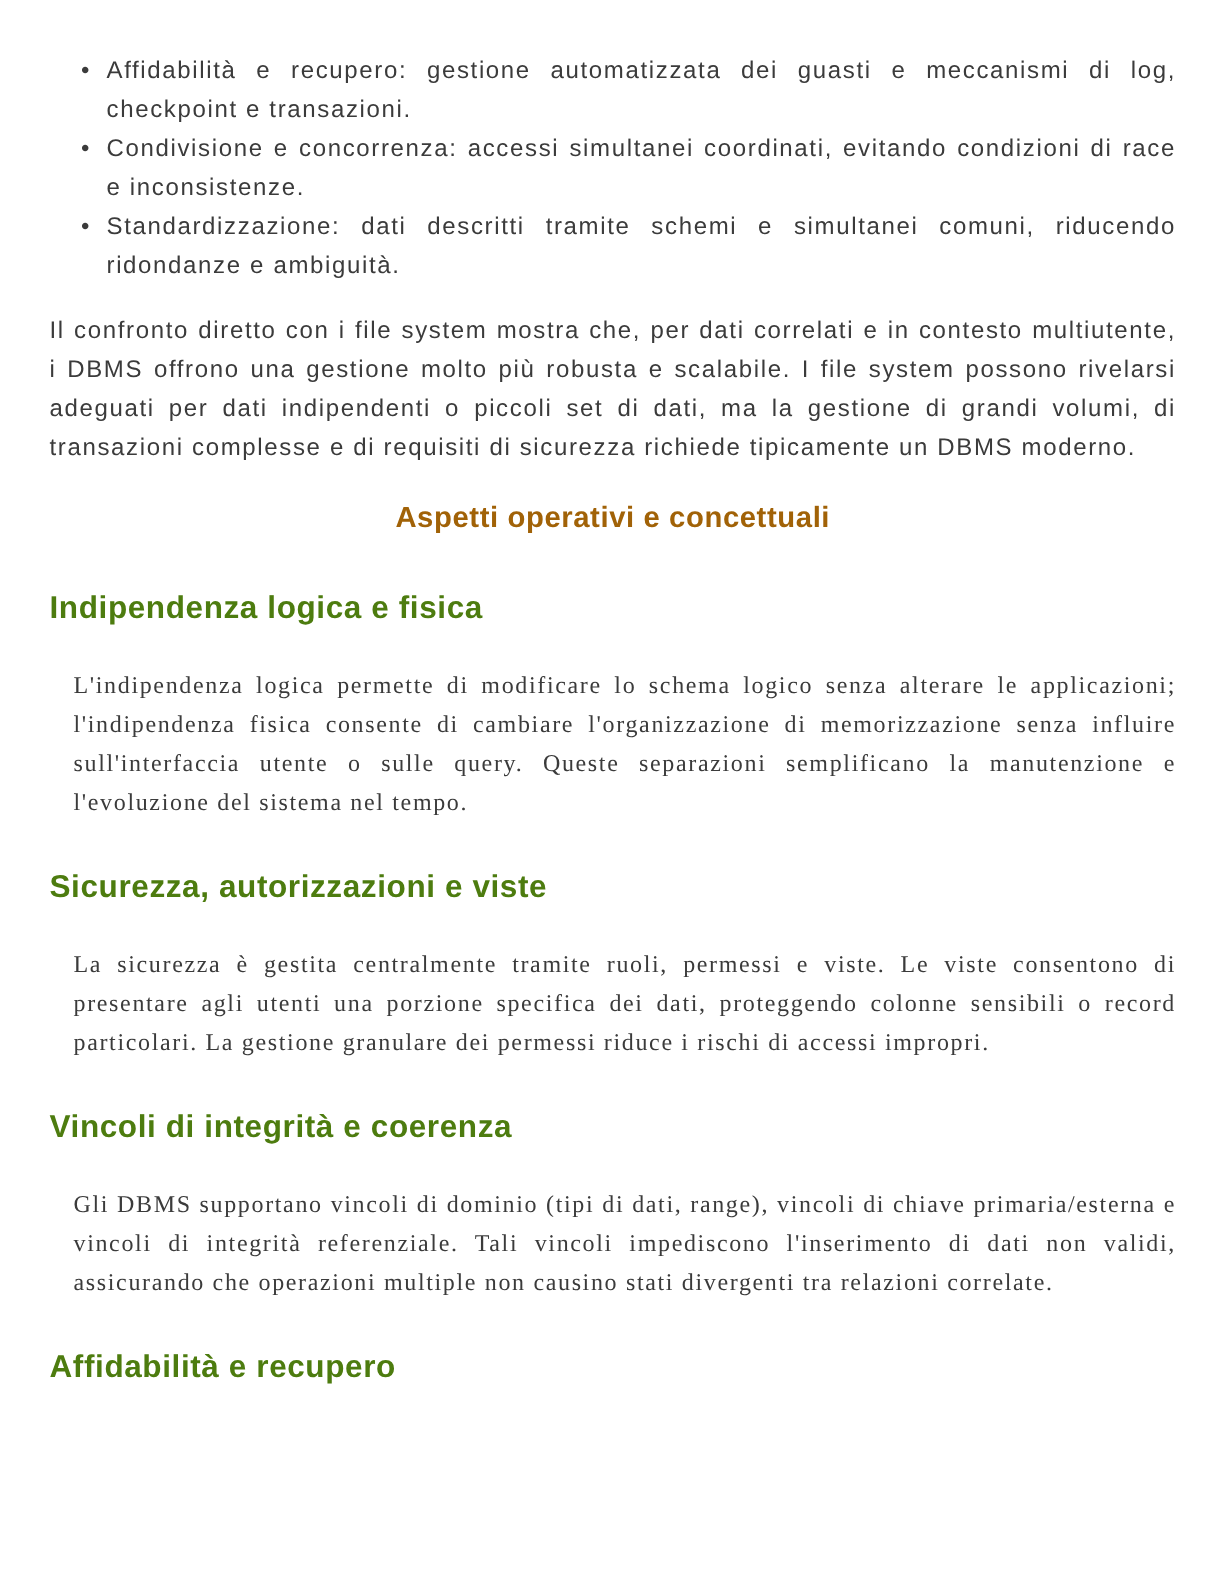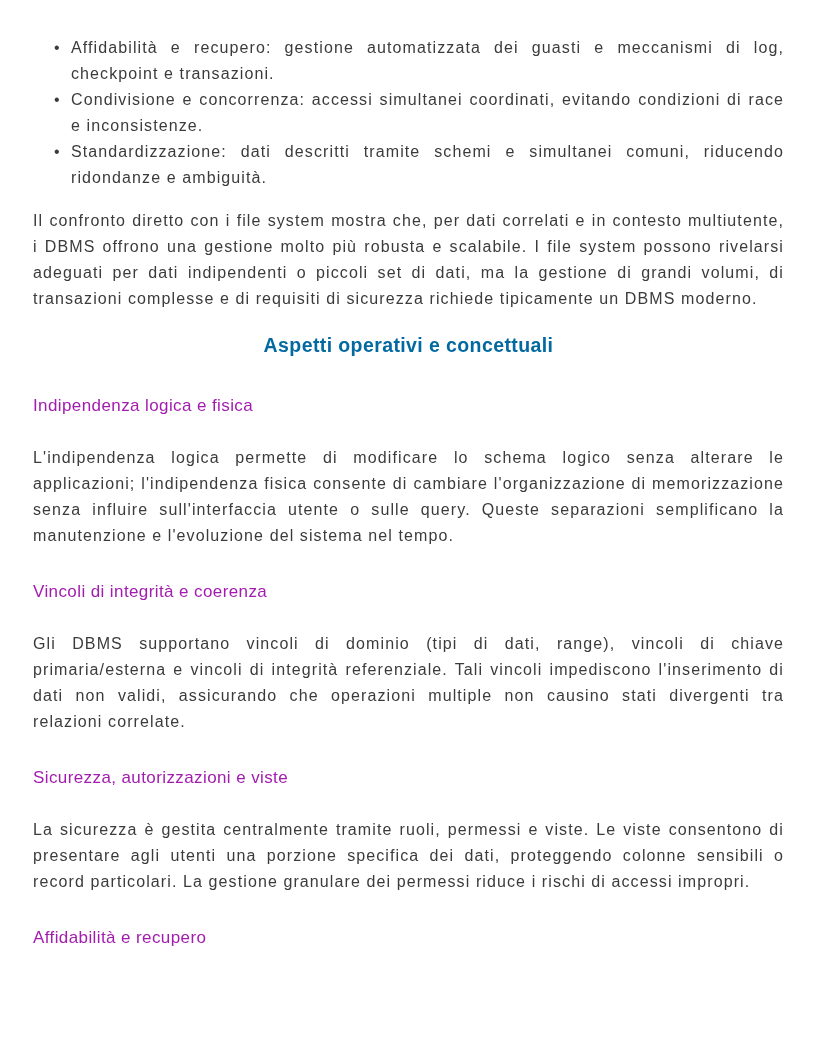--- a/index.html
+++ b/index.html
@@ -42,38 +42,38 @@
     margin: 0;
   }
   ul.bullets li .dot {
     position: absolute;
     left: -17px;
     top: 0;
     letter-spacing: 0;
   }
   p { margin: 0; }
   p.lead { margin: 0 0 20px 0; }
-  p.section-par { margin: 0 0 30px 0; }
+  p.section-par { margin: 0 0 30px 16px; font-family: Liberation Serif, serif; }
   h1.main-heading {
     margin: 0 0 35px 0;
     font-size: 19.5px;
     font-weight: 700;
     line-height: 26px;
     letter-spacing: 0.4px;
     text-align: center;
-    color: #0369a1;
+    color: #a16207;
   }
   h2.section-heading {
     margin: 0 0 26px 0;
-    font-size: 17px;
-    font-weight: 400;
+    font-size: 21px;
+    font-weight: 700;
     line-height: 26px;
     letter-spacing: 0.4px;
     text-align: left;
-    color: #a21caf;
+    color: #4d7c0f;
   }
 </style>
 </head>
 <body>
 
 <div class="page">
 
   <ul class="bullets copy">
     <li>
       <span class="dot">•</span>
@@ -92,26 +92,26 @@
   <p class="copy lead">Il confronto diretto con i file system mostra che, per dati correlati e in contesto multiutente, i DBMS offrono una gestione molto più robusta e scalabile. I file system possono rivelarsi adeguati per dati indipendenti o piccoli set di dati, ma la gestione di grandi volumi, di transazioni complesse e di requisiti di sicurezza richiede tipicamente un DBMS moderno.</p>
 
   <h1 class="main-heading">Aspetti operativi e concettuali</h1>
 
   <section>
     <h2 class="section-heading">Indipendenza logica e fisica</h2>
     <p class="copy section-par">L'indipendenza logica permette di modificare lo schema logico senza alterare le applicazioni; l'indipendenza fisica consente di cambiare l'organizzazione di memorizzazione senza influire sull'interfaccia utente o sulle query. Queste separazioni semplificano la manutenzione e l'evoluzione del sistema nel tempo.</p>
   </section>
 
   <section>
-    <h2 class="section-heading">Vincoli di integrità e coerenza</h2>
-    <p class="copy section-par">Gli DBMS supportano vincoli di dominio (tipi di dati, range), vincoli di chiave primaria/esterna e vincoli di integrità referenziale. Tali vincoli impediscono l'inserimento di dati non validi, assicurando che operazioni multiple non causino stati divergenti tra relazioni correlate.</p>
+    <h2 class="section-heading">Sicurezza, autorizzazioni e viste</h2>
+    <p class="copy section-par">La sicurezza è gestita centralmente tramite ruoli, permessi e viste. Le viste consentono di presentare agli utenti una porzione specifica dei dati, proteggendo colonne sensibili o record particolari. La gestione granulare dei permessi riduce i rischi di accessi impropri.</p>
   </section>
 
   <section>
-    <h2 class="section-heading">Sicurezza, autorizzazioni e viste</h2>
-    <p class="copy section-par">La sicurezza è gestita centralmente tramite ruoli, permessi e viste. Le viste consentono di presentare agli utenti una porzione specifica dei dati, proteggendo colonne sensibili o record particolari. La gestione granulare dei permessi riduce i rischi di accessi impropri.</p>
+    <h2 class="section-heading">Vincoli di integrità e coerenza</h2>
+    <p class="copy section-par">Gli DBMS supportano vincoli di dominio (tipi di dati, range), vincoli di chiave primaria/esterna e vincoli di integrità referenziale. Tali vincoli impediscono l'inserimento di dati non validi, assicurando che operazioni multiple non causino stati divergenti tra relazioni correlate.</p>
   </section>
 
   <section>
     <h2 class="section-heading">Affidabilità e recupero</h2>
   </section>
 
 </div>
 
 </body></html>

